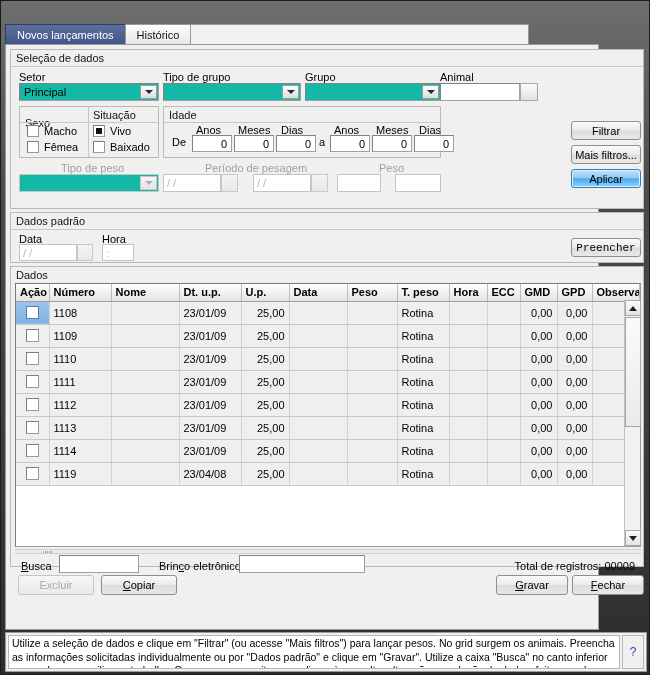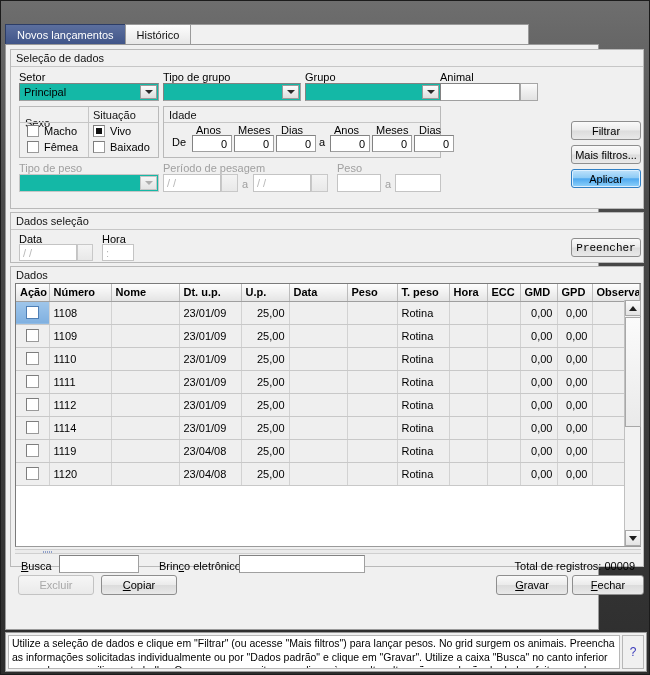--- a/index.html
+++ b/index.html
@@ -87,21 +87,21 @@
     background:#f0f0f0;
     border:1px solid #b9b9b9;
   }
   .group > .glabel {
     position:absolute; left:5px; top:2px;
     font-size:11px; color:#111;
   }
   .hr-sep { position:absolute; left:0; right:0; height:1px; background:#c6c6c6; }
 
   .lbl { position:absolute; font-size:11px; color:#000; white-space:nowrap;}
-  .lbl.dis { color:#a0a0a0; }
+  .lbl.dis { color:#a0a0a0;margin-left:42px; }
   .lbl u { text-decoration: underline; }
 
   
   .inp {
     position:absolute; background:#fff;
     border:1px solid #a0a0a0;
     border-top-color:#828282; border-left-color:#828282;
     font-size:11px; color:#000;
     padding: 0 3px;
     display:flex; align-items:center;
@@ -359,21 +359,21 @@
       </div>
       <div class="btn" style="left:560px; top:95px; width:70px; height:19px;">
         <span>Mais filtros...</span>
       </div>
       <div class="btn primary" style="left:560px; top:119px; width:70px; height:19px;">
         <span>Aplicar</span>
       </div>
     </div>
 
     <div class="group" style="left:4px; top:167px; width:634px; height:51px;">
-      <div class="glabel">Dados seleção</div>
+      <div class="glabel">Dados padrão</div>
       <div class="hr-sep" style="top:16px;"></div>
 
       <div class="lbl" style="left:8px; top:20px;">Data</div>
       <div class="inp dis2" style="left:8px; top:31px; width:58px; height:17px;">/  /</div>
       <div class="spinbtn dis" style="left:66px; top:31px; width:16px; height:17px;"></div>
 
       <div class="lbl" style="left:91px; top:20px;">Hora</div>
       <div class="inp dis2" style="left:91px; top:31px; width:32px; height:17px;">:</div>
 
       <div class="btn" style="left:560px; top:25px; width:70px; height:19px;font-family:Liberation Mono, monospace;">
@@ -501,55 +501,55 @@
                 <td class="white"></td>
                 <td class="white"></td>
                 <td class="c-num">0,00</td>
                 <td class="c-num">0,00</td>
                 <td class="white"></td>
               </tr>
               <tr>
                 <td class="act">
                   <span class="rowcbx"></span>
                 </td>
+                <td>1113</td>
+                <td></td>
+                <td>23/01/09</td>
+                <td class="c-num">25,00</td>
+                <td class="greenish"></td>
+                <td class="greenish"></td>
+                <td>Rotina</td>
+                <td class="white"></td>
+                <td class="white"></td>
+                <td class="c-num">0,00</td>
+                <td class="c-num">0,00</td>
+                <td class="white"></td>
+              </tr>
+              <tr>
+                <td class="act">
+                  <span class="rowcbx"></span>
+                </td>
                 <td>1114</td>
                 <td></td>
                 <td>23/01/09</td>
                 <td class="c-num">25,00</td>
                 <td class="greenish"></td>
                 <td class="greenish"></td>
                 <td>Rotina</td>
                 <td class="white"></td>
                 <td class="white"></td>
                 <td class="c-num">0,00</td>
                 <td class="c-num">0,00</td>
                 <td class="white"></td>
               </tr>
               <tr>
                 <td class="act">
                   <span class="rowcbx"></span>
                 </td>
                 <td>1119</td>
-                <td></td>
-                <td>23/04/08</td>
-                <td class="c-num">25,00</td>
-                <td class="greenish"></td>
-                <td class="greenish"></td>
-                <td>Rotina</td>
-                <td class="white"></td>
-                <td class="white"></td>
-                <td class="c-num">0,00</td>
-                <td class="c-num">0,00</td>
-                <td class="white"></td>
-              </tr>
-              <tr>
-                <td class="act">
-                  <span class="rowcbx"></span>
-                </td>
-                <td>1120</td>
                 <td></td>
                 <td>23/04/08</td>
                 <td class="c-num">25,00</td>
                 <td class="greenish"></td>
                 <td class="greenish"></td>
                 <td>Rotina</td>
                 <td class="white"></td>
                 <td class="white"></td>
                 <td class="c-num">0,00</td>
                 <td class="c-num">0,00</td>

